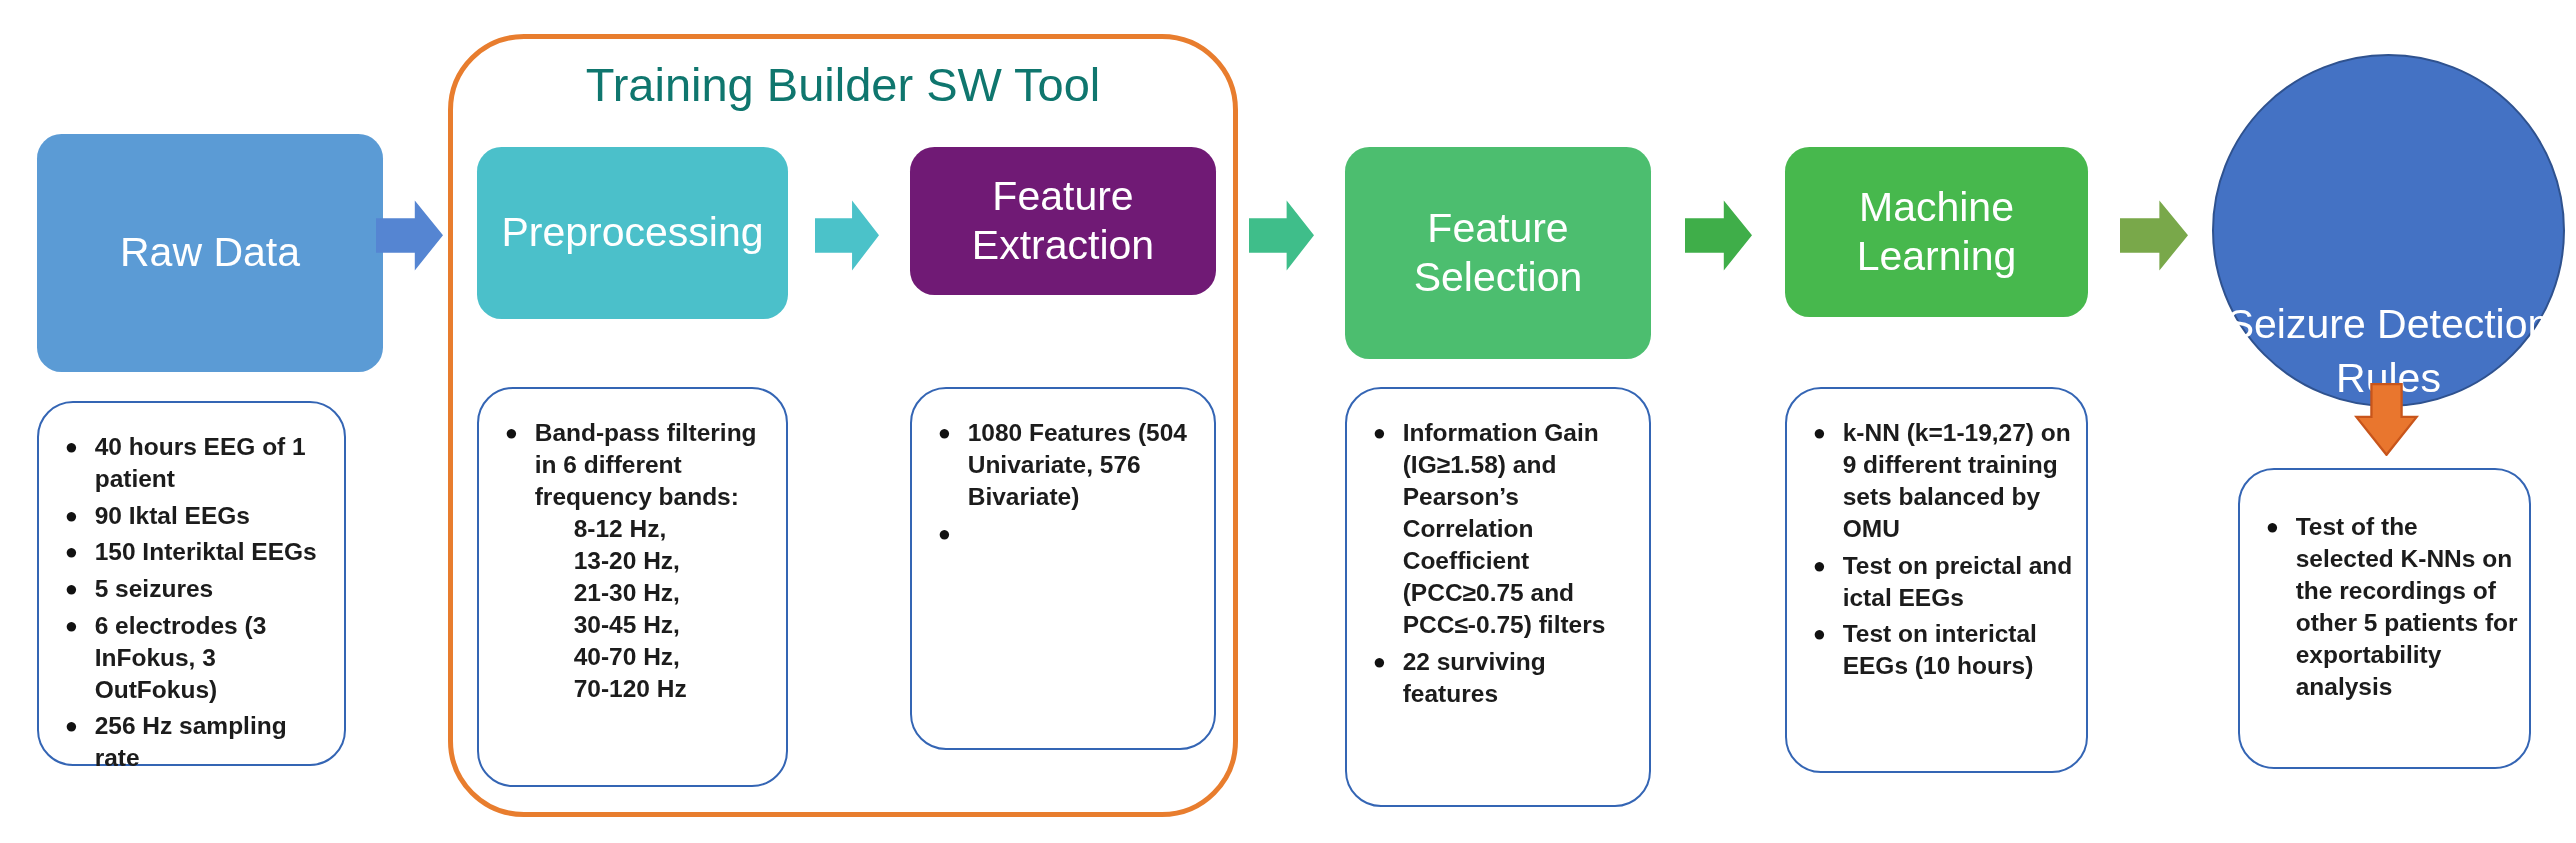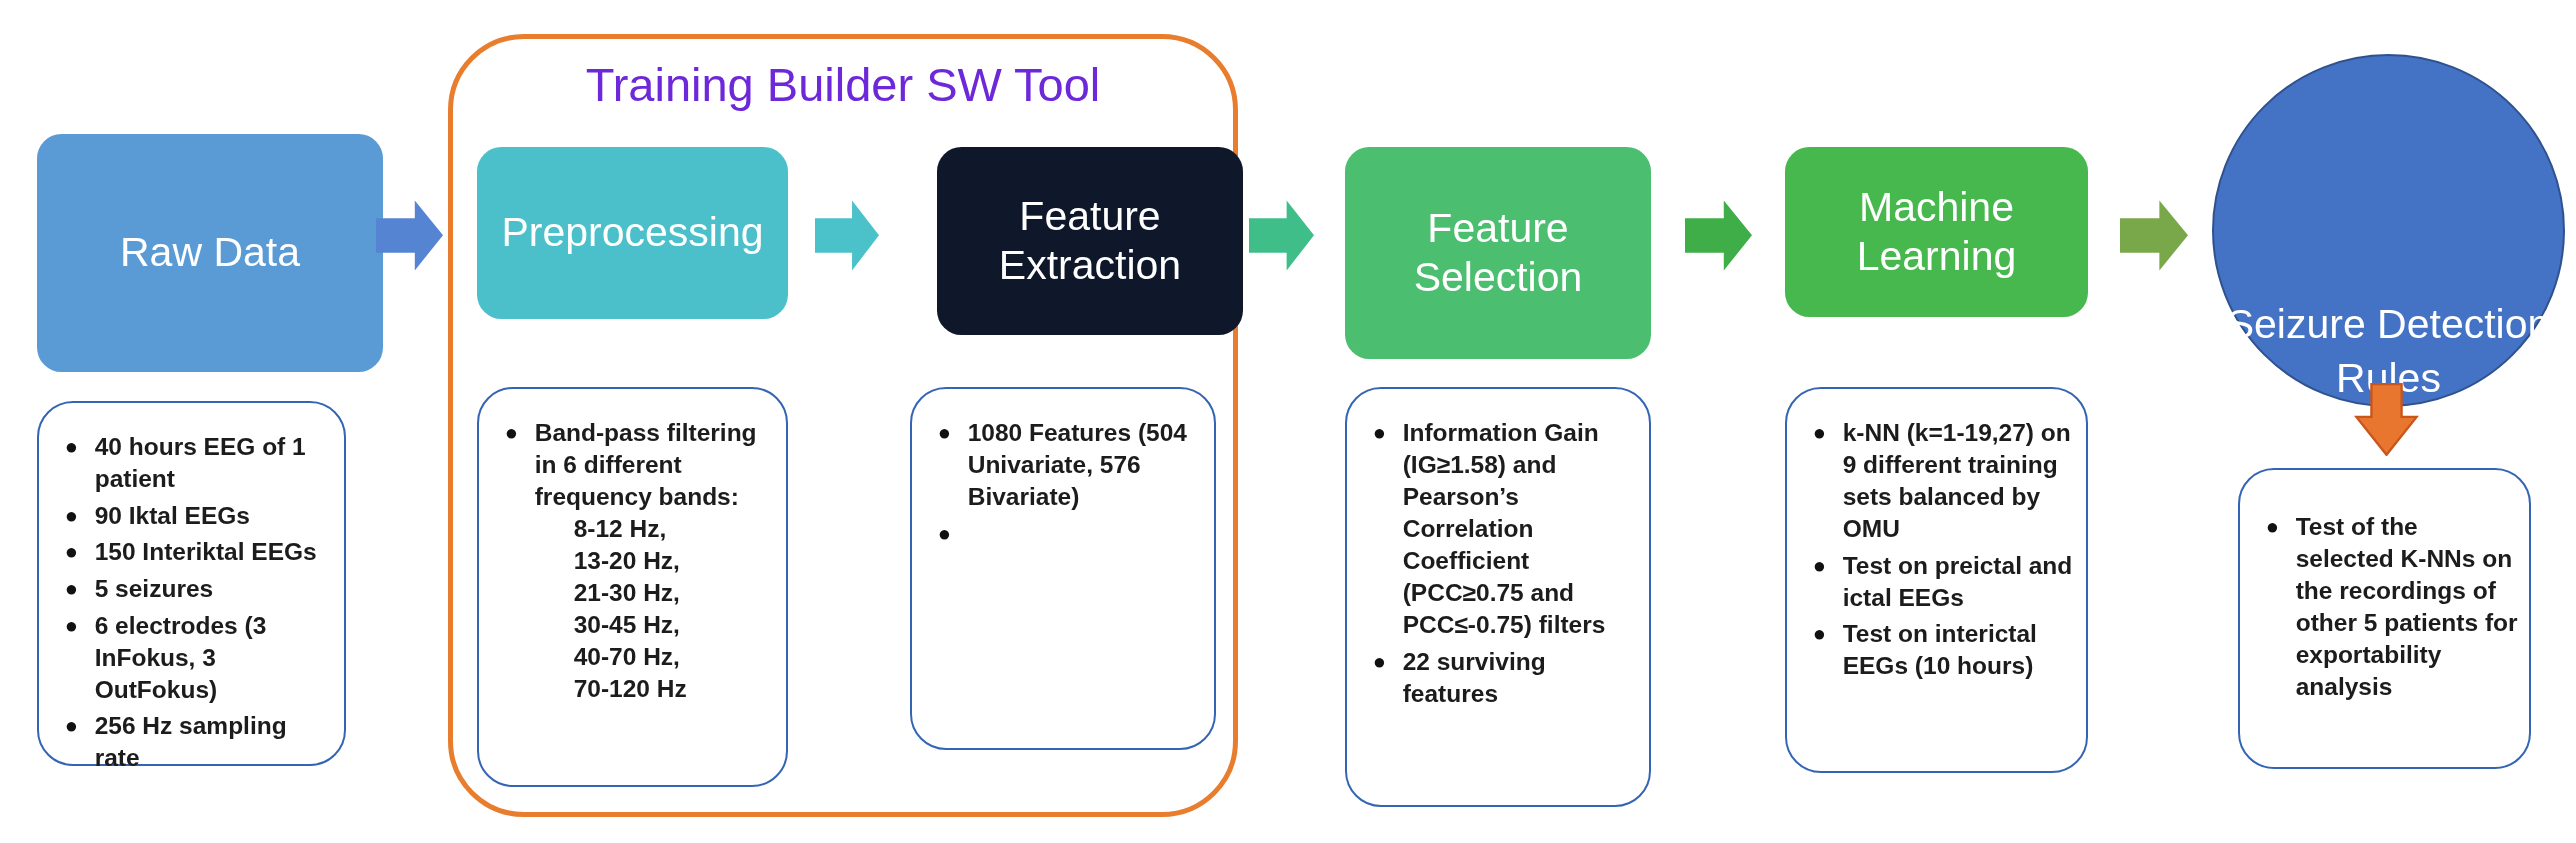--- a/index.html
+++ b/index.html
@@ -12,33 +12,33 @@
   }
 
   
   .group{
     position:absolute;left:448px;top:34px;width:790px;height:783px;
     border:5.8px solid #E87D2E;border-radius:76px;
     box-sizing:border-box;z-index:1;background:transparent;
   }
   .group-title{
     text-align:center;padding-top:17.5px;
-    font-size:47px;font-weight:400;color:#6d28d9;letter-spacing:0px;
+    font-size:47px;font-weight:400;color:#0f766e;letter-spacing:0px;
   }
 
   
   .stage{
     position:absolute;display:flex;align-items:center;justify-content:center;
     color:#ffffff;font-size:41px;font-weight:400;text-align:center;
     border-radius:24.5px;line-height:1.2;box-sizing:border-box;padding:0 11.7px;
     z-index:3;
   }
   .s1{left:37px;top:134px;width:346px;height:238px;background:#5B9BD5;}
   .s2{left:477px;top:147px;width:311px;height:172px;background:#4BC0CA;}
-  .s3{left:910px;top:147px;width:306px;height:188px;background:#0f172a;margin-left:27px;}
+  .s3{left:910px;top:147px;width:306px;height:148px;background:#701a75;}
   .s4{left:1345px;top:147px;width:306px;height:212px;background:#4CBE6F;}
   .s5{left:1785px;top:147px;width:303px;height:170px;background:#47B84D;}
   .s6{
     left:2212px;top:54px;width:353px;height:353px;
     background:#4472C4;border:2.3px solid #2F528F;border-radius:50%;
     font-size:41px;line-height:1.3;align-items:flex-end;
   }
 
   
   .arrow{position:absolute;z-index:4;display:block;}

